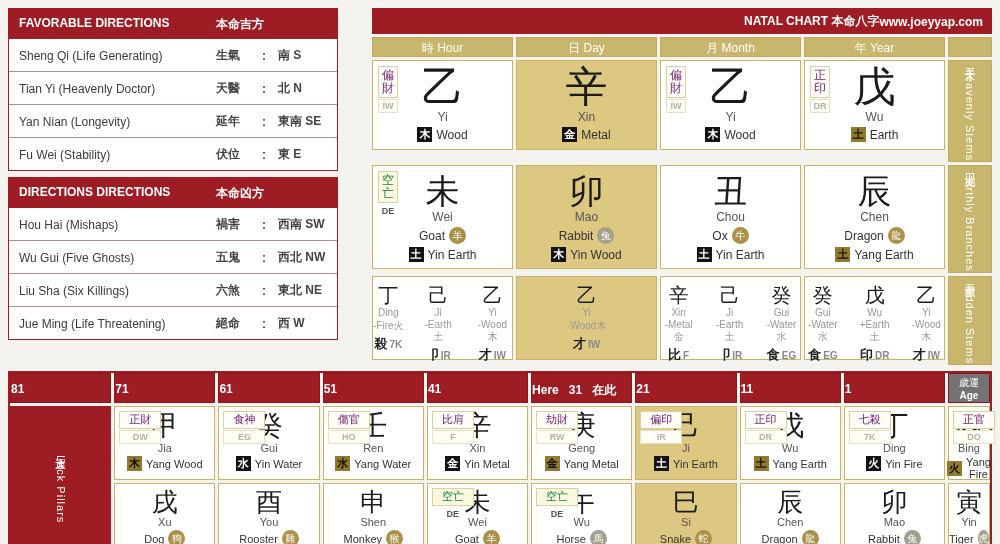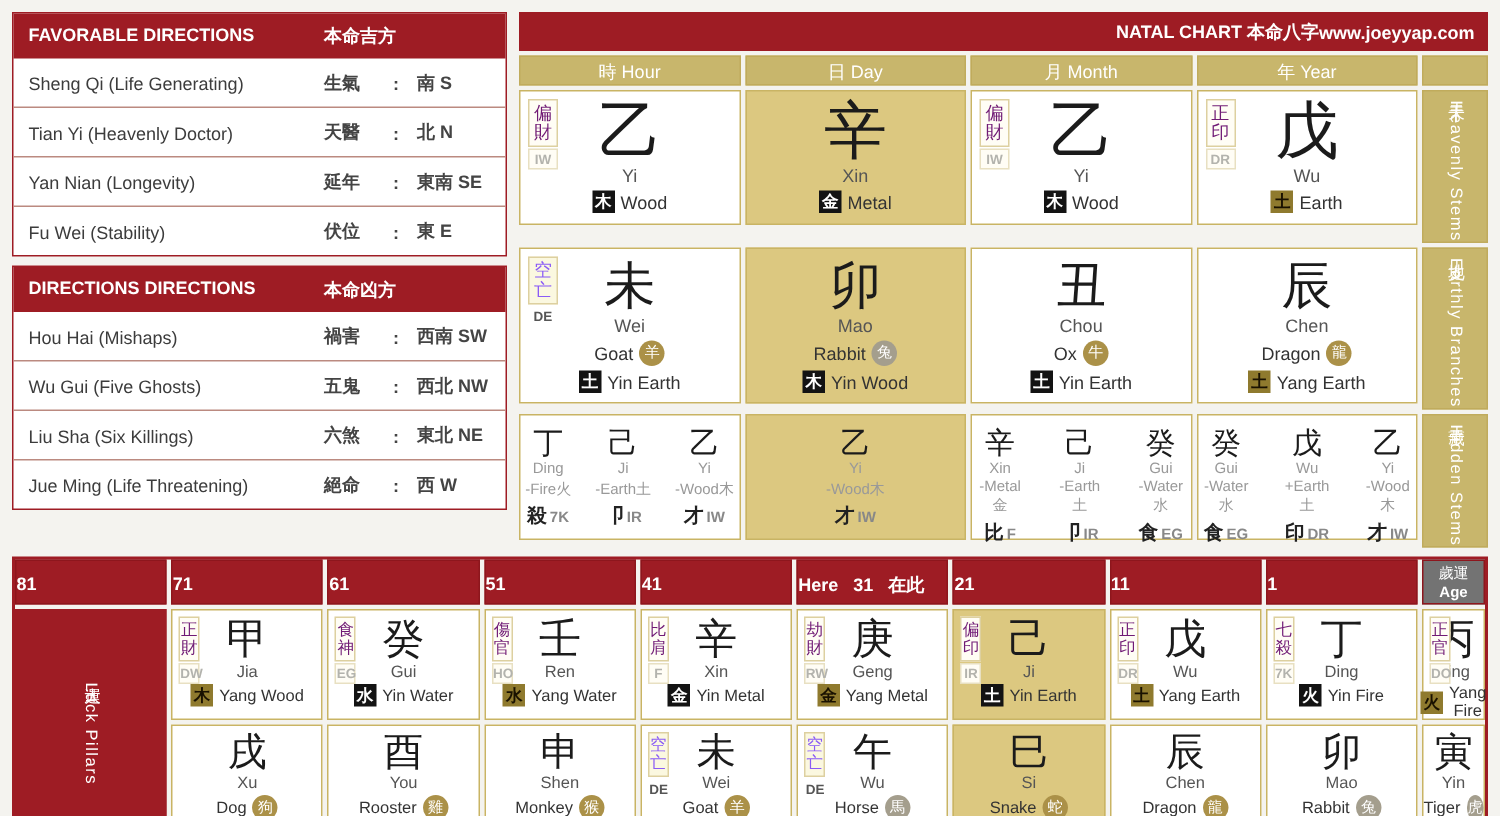--- a/index.html
+++ b/index.html
@@ -3,21 +3,21 @@
 <meta charset="utf-8">
 <style>
   * { box-sizing: border-box; }
   html,body { margin:0; padding:0; }
   body {
     width:1000px; height:544px; overflow:hidden;
     background:#f4f3ef;
     font-family:"Liberation Sans","DejaVu Sans",sans-serif;
     color:#333; padding:8px;
   }
-  .top { display:flex; gap:8px; }
+  .top { display:flex; gap:34px; }
 
   
   .dir-col { width:330px; flex:none; }
   .dir-table { border:1px solid #9e1c24; background:#fff; margin-bottom:6px; }
   .dir-head { background:#9e1c24; color:#fff; font-weight:bold; font-size:12px;
               display:grid; grid-template-columns:197px 1fr; padding:7px 10px 6px 10px; }
   .dir-row { display:grid; grid-template-columns:197px 46px 16px 1fr; align-items:center;
              padding:8px 10px 7px 10px; font-size:12px; color:#3c3c3c; }
   .dir-row + .dir-row { border-top:1px solid #bb8a80; }
   .dir-row .cn, .dir-row .colon, .dir-row .dir { color:#444;font-weight:bold; }
@@ -53,21 +53,21 @@
                    line-height:17px; display:inline-block; text-align:center; }
   .animal-circle.gold { background:#ab9148; }
   .animal-circle.gray { background:#a49e8d; }
 
   .god-badge { position:absolute; left:5px; top:5px; width:20px; }
   .god-cn { display:block; border:1px solid #ddd0a0; background:#fffdf5; color:#701a75;
             font-family:"DejaVu Serif",serif; font-size:12px; line-height:13px; padding:2px 0;
             word-break:break-all; }
   .god-code { display:block; border:1px solid #e8e0c2; background:#fffdf5; color:#b3b3ad;
               font-size:9px; line-height:12px; margin-top:1px; font-weight:bold; }
-  .god-badge.de .god-cn { color:#8b5cf6; background:#fbf8e0; }
+  .god-badge.de .god-cn { color:#15803d; background:#fbf8e0; }
   .god-badge.de .god-code { color:#555; background:transparent; border-color:transparent; }
 
   .hid-wrap { display:flex; justify-content:center; gap:16px; padding-top:7px; }
   .hs { text-align:center; }
   .hs-char { font-family:"DejaVu Serif",serif; font-size:20px; line-height:23px; color:#1b1b1b; }
   .hs-name { font-size:10px; color:#999; }
   .hs-elem { font-size:10px; color:#999; margin-top:1px; }
   .hs-god { font-size:10px; color:#888; margin-top:2px; font-weight:bold; }
   .hs-god .glyph { font-family:"DejaVu Serif",serif; font-size:13px; color:#222; margin-right:2px; }
 
@@ -77,21 +77,21 @@
   .age-cell { background:#9e1c24; border:1px solid #8d161d; color:#fff; font-size:12px; font-weight:bold;
               text-align:left; padding:8px 0 7px 0; height:30px; white-space:nowrap; overflow:hidden; }
   .age-side { background:#737373; border:1px solid #8d161d; color:#fff; font-size:10px; text-align:center;
               padding:2px 0; height:30px; line-height:13px; }
   .l-stem { height:74px; }
   .l-branch { height:84px; }
   .l-stem .bigchar { font-size:28px; line-height:32px; margin-top:3px; }
   .l-branch .bigchar { font-size:26px; line-height:28px; margin-top:4px; }
   .l-stem .pinyin, .l-branch .pinyin { font-size:11px; }
   .l-stem .elem-line, .l-branch .elem-line, .l-branch .animal-line { font-size:11px; margin-top:2px; }
-  .l-stem .god-badge, .l-branch .god-badge { width:14px; left:4px; top:4px; }
+  .l-stem .god-badge, .l-branch .god-badge { width:42px; left:4px; top:4px; }
   .l-stem .god-cn, .l-branch .god-cn { font-size:11px; line-height:12px; }
   .luck-side { grid-row:2/4; }
 </style>
 </head>
 <body>
 
 <div class="top">
 
   <div class="dir-col">
     <div class="dir-table">

